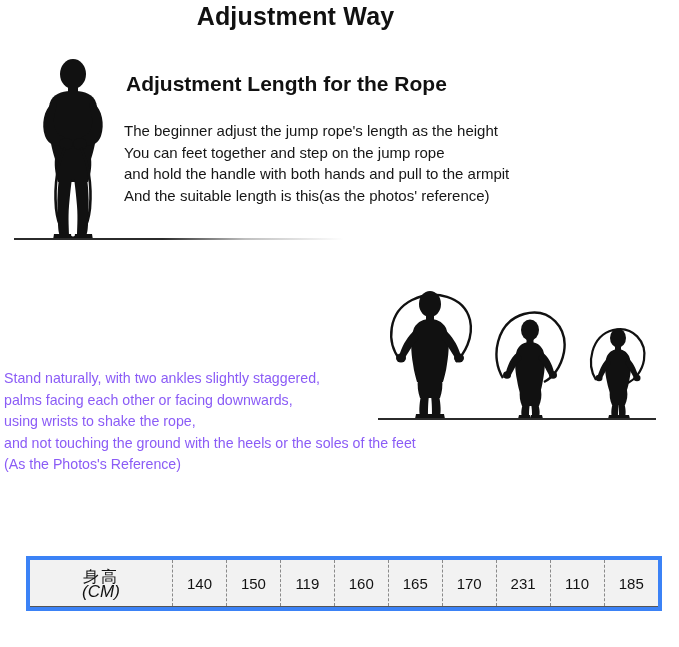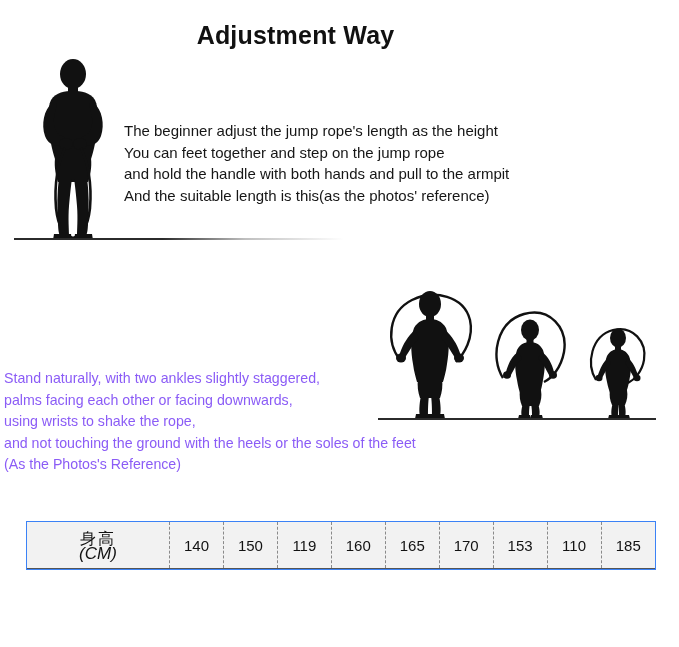--- a/index.html
+++ b/index.html
@@ -26,21 +26,20 @@
   .main-title {
     position: absolute;
     top: 2px;
     left: 0;
     width: 591px;
     text-align: center;
     font-size: 25px;
     font-weight: bold;
     letter-spacing: 0.2px;
     color: #111;
-    margin-top: 19px;
   }
 
   
   .sec1-title {
     position: absolute;
     top: 72px;
     left: 126px;
     font-size: 21px;
     font-weight: bold;
     color: #111;
@@ -107,23 +106,23 @@
     top: 418px;
     width: 278px;
     height: 2px;
     background: #2b2b2b;
   }
 
   
   .table-wrap {
     position: absolute;
     left: 26px;
-    top: 521px;
+    top: 556px;
     width: 628px;
-    border: 1px solid #3b82f6;
+    border: 4px solid #3b82f6;
     background: #f2f2f2;
   }
   table.size-table {
     border-collapse: collapse;
     width: 628px;
     table-layout: fixed;
   }
   table.size-table td {
     border-right: 1px dashed #8a8a8a;
     text-align: center;
@@ -157,20 +156,21 @@
     font-size: 14.5px;
   }
 </style>
 </head>
 <body>
 
 <div class="page">
 
   <div class="main-title">Adjustment Way</div>
 
+  <div class="sec1-title">Adjustment Length for the Rope</div>
 
   <div class="sec1-body">
     <div>The beginner adjust the jump rope's length as the height</div>
     <div>You can feet together and step on the jump rope</div>
     <div>and hold the handle with both hands and pull to the armpit</div>
     <div>And the suitable length is this(as the photos' reference)</div>
   </div>
 
   <div class="fig1">
     <svg width="110" height="185" viewBox="0 0 110 185" xmlns="http://www.w3.org/2000/svg">
@@ -301,21 +301,21 @@
         <td class="label-cell">
           <div class="cn-label">身高</div>
           <div class="cn-unit">(CM)</div>
         </td>
         <td>140</td>
         <td>150</td>
         <td>119</td>
         <td>160</td>
         <td>165</td>
         <td>170</td>
-        <td>153</td>
+        <td>231</td>
         <td>110</td>
         <td>185</td>
       </tr>
     </tbody>
       </table>
   </div>
 
 </div>
 
 </body></html>

